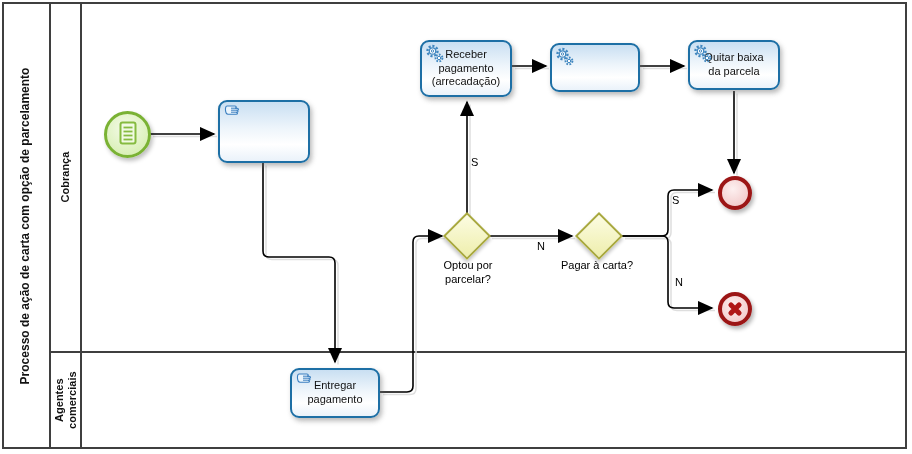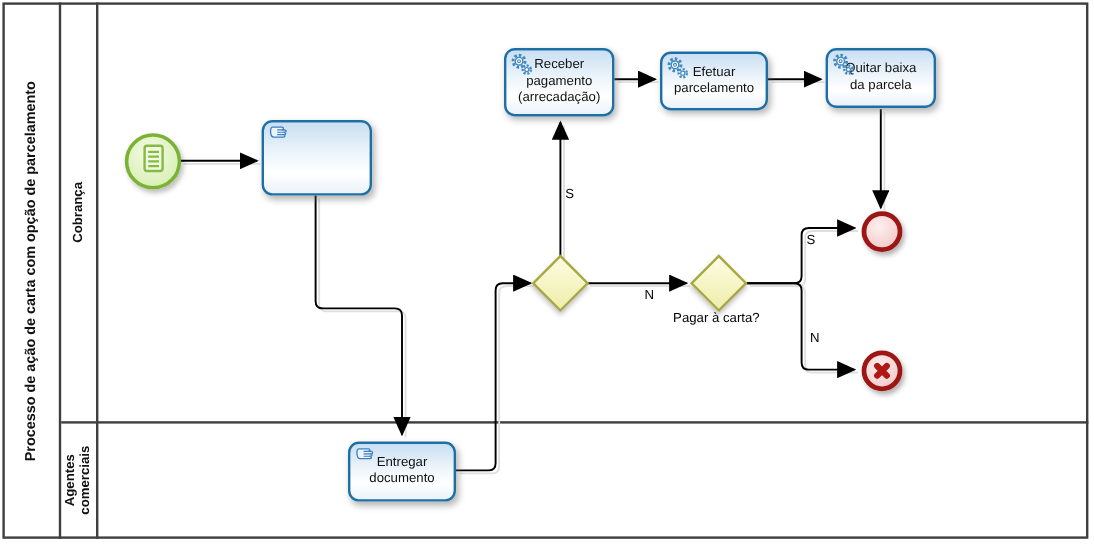--- a/index.html
+++ b/index.html
@@ -140,21 +140,20 @@
   <div class="task" style="left:550px;top:43px;width:90px;height:49px;">
     <span class="node-icon">
       <svg width="20" height="20" viewBox="0 0 20 20">
         <circle cx="7.5" cy="7" r="5" fill="none" stroke="#4288c0" stroke-width="2.4" stroke-dasharray="2.1 1.7"></circle>
         <circle cx="7.5" cy="7" r="3.2" fill="#fff" stroke="#4288c0" stroke-width="1.2"></circle>
         <circle cx="7.5" cy="7" r="1.2" fill="none" stroke="#4288c0" stroke-width="1"></circle>
         <circle cx="14" cy="14" r="3.4" fill="none" stroke="#4288c0" stroke-width="2" stroke-dasharray="1.7 1.4"></circle>
         <circle cx="14" cy="14" r="1.7" fill="#fff" stroke="#4288c0" stroke-width="1"></circle>
       </svg>
     </span>
-    <span>Efetuar parcelamento</span>
   </div>
 
   <div class="task" style="left:688px;top:40px;width:92px;height:50px;">
     <span class="node-icon">
       <svg width="20" height="20" viewBox="0 0 20 20">
         <circle cx="7.5" cy="7" r="5" fill="none" stroke="#4288c0" stroke-width="2.4" stroke-dasharray="2.1 1.7"></circle>
         <circle cx="7.5" cy="7" r="3.2" fill="#fff" stroke="#4288c0" stroke-width="1.2"></circle>
         <circle cx="7.5" cy="7" r="1.2" fill="none" stroke="#4288c0" stroke-width="1"></circle>
         <circle cx="14" cy="14" r="3.4" fill="none" stroke="#4288c0" stroke-width="2" stroke-dasharray="1.7 1.4"></circle>
         <circle cx="14" cy="14" r="1.7" fill="#fff" stroke="#4288c0" stroke-width="1"></circle>
@@ -163,25 +162,26 @@
     <span>Quitar baixa da parcela</span>
   </div>
 
   <div class="task" style="left:290px;top:368px;width:90px;height:50px;">
     <span class="node-icon">
       <svg width="18" height="14" viewBox="0 0 18 14">
         <path d="M4,2 L12,2 C13.6,2 13.6,4.2 12,4.2 L14,4.2 C16,4.2 16,6.2 14,6.2 L13.6,6.2 C15.5,6.2 15.5,8.2 13.6,8.2 L13,8.2 C15,8.2 15,10.2 13,10.2 L5,10.2 C2,10.2 1.6,2 4,2 Z" fill="#eaf4fc" stroke="#3b7fc0" stroke-width="1.1"></path>
         <path d="M8,4.2 L14,4.2 M8,6.2 L14,6.2 M8,8.2 L13.6,8.2" stroke="#3b7fc0" stroke-width="1" fill="none"></path>
       </svg>
     </span>
-    <span>Entregar documento</span>
+    <span>Entregar pagamento</span>
   </div>
 
   <div class="gateway" style="left:450px;top:219px;"></div>
   <div class="gateway" style="left:582px;top:219px;"></div>
+  <div class="glabel" style="left:420px;top:258px;">Optou por parcelar?</div>
   <div class="glabel" style="left:549px;top:258px;">Pagar à carta?</div>
 
   <div class="event-end" style="left:718px;top:176px;"></div>
   <div class="event-end" style="left:718px;top:292px;">
     <span style="display:flex;">
       <svg width="20" height="20" viewBox="0 0 20 20">
         <path d="M6 6 L14 14 M14 6 L6 14" stroke="#b01717" stroke-width="5.2" stroke-linecap="round"></path>
       </svg>
     </span>
   </div>

